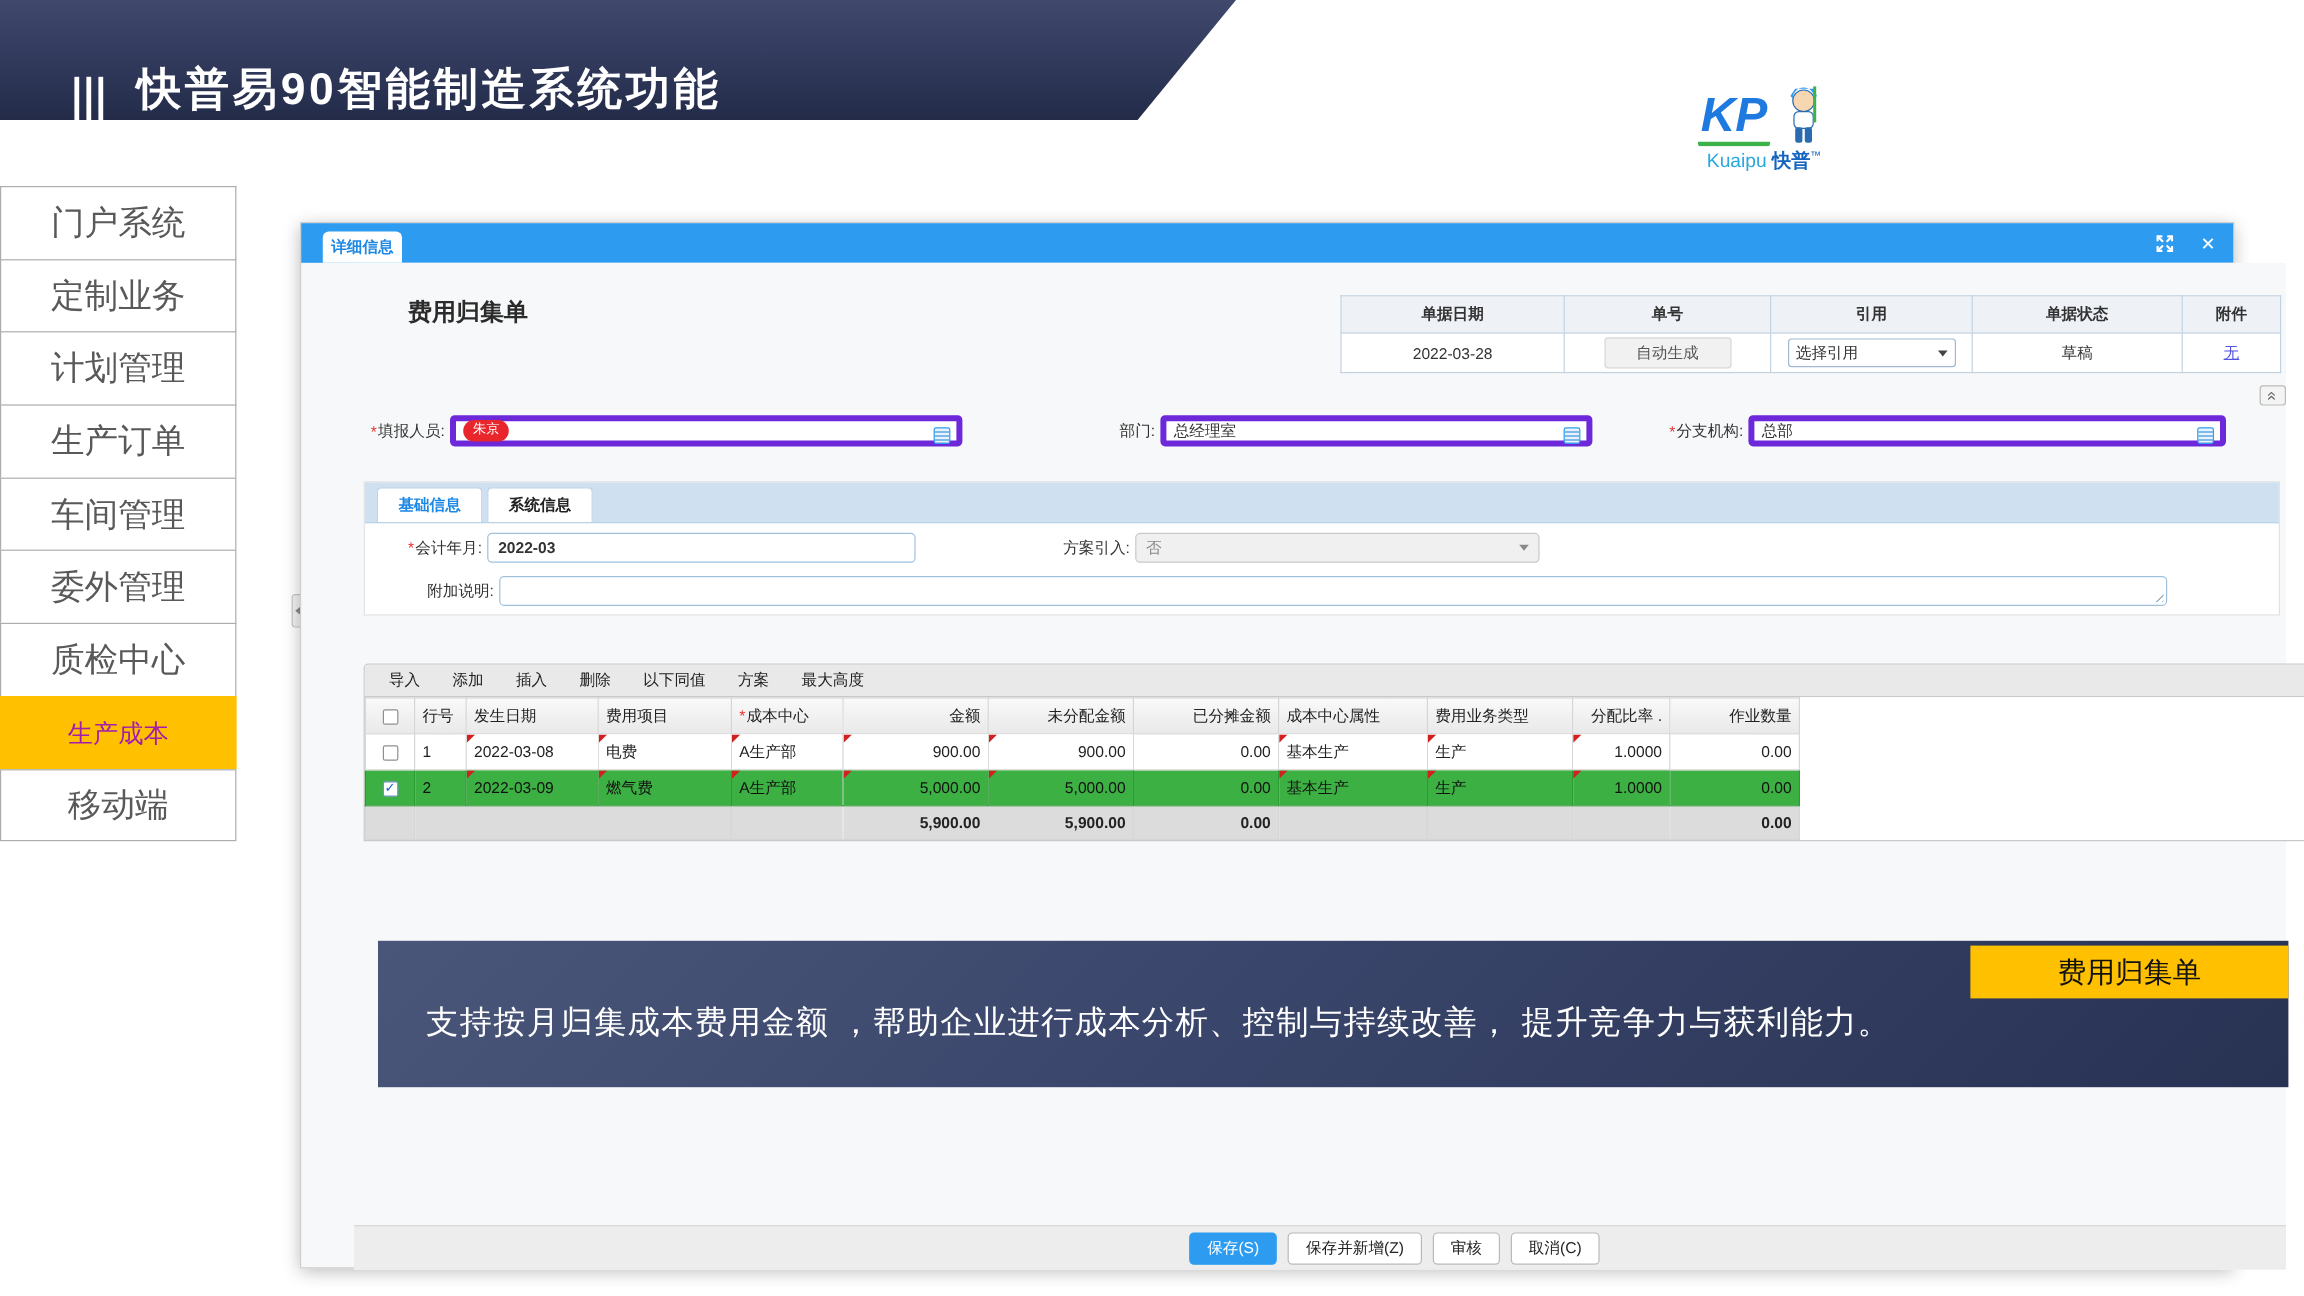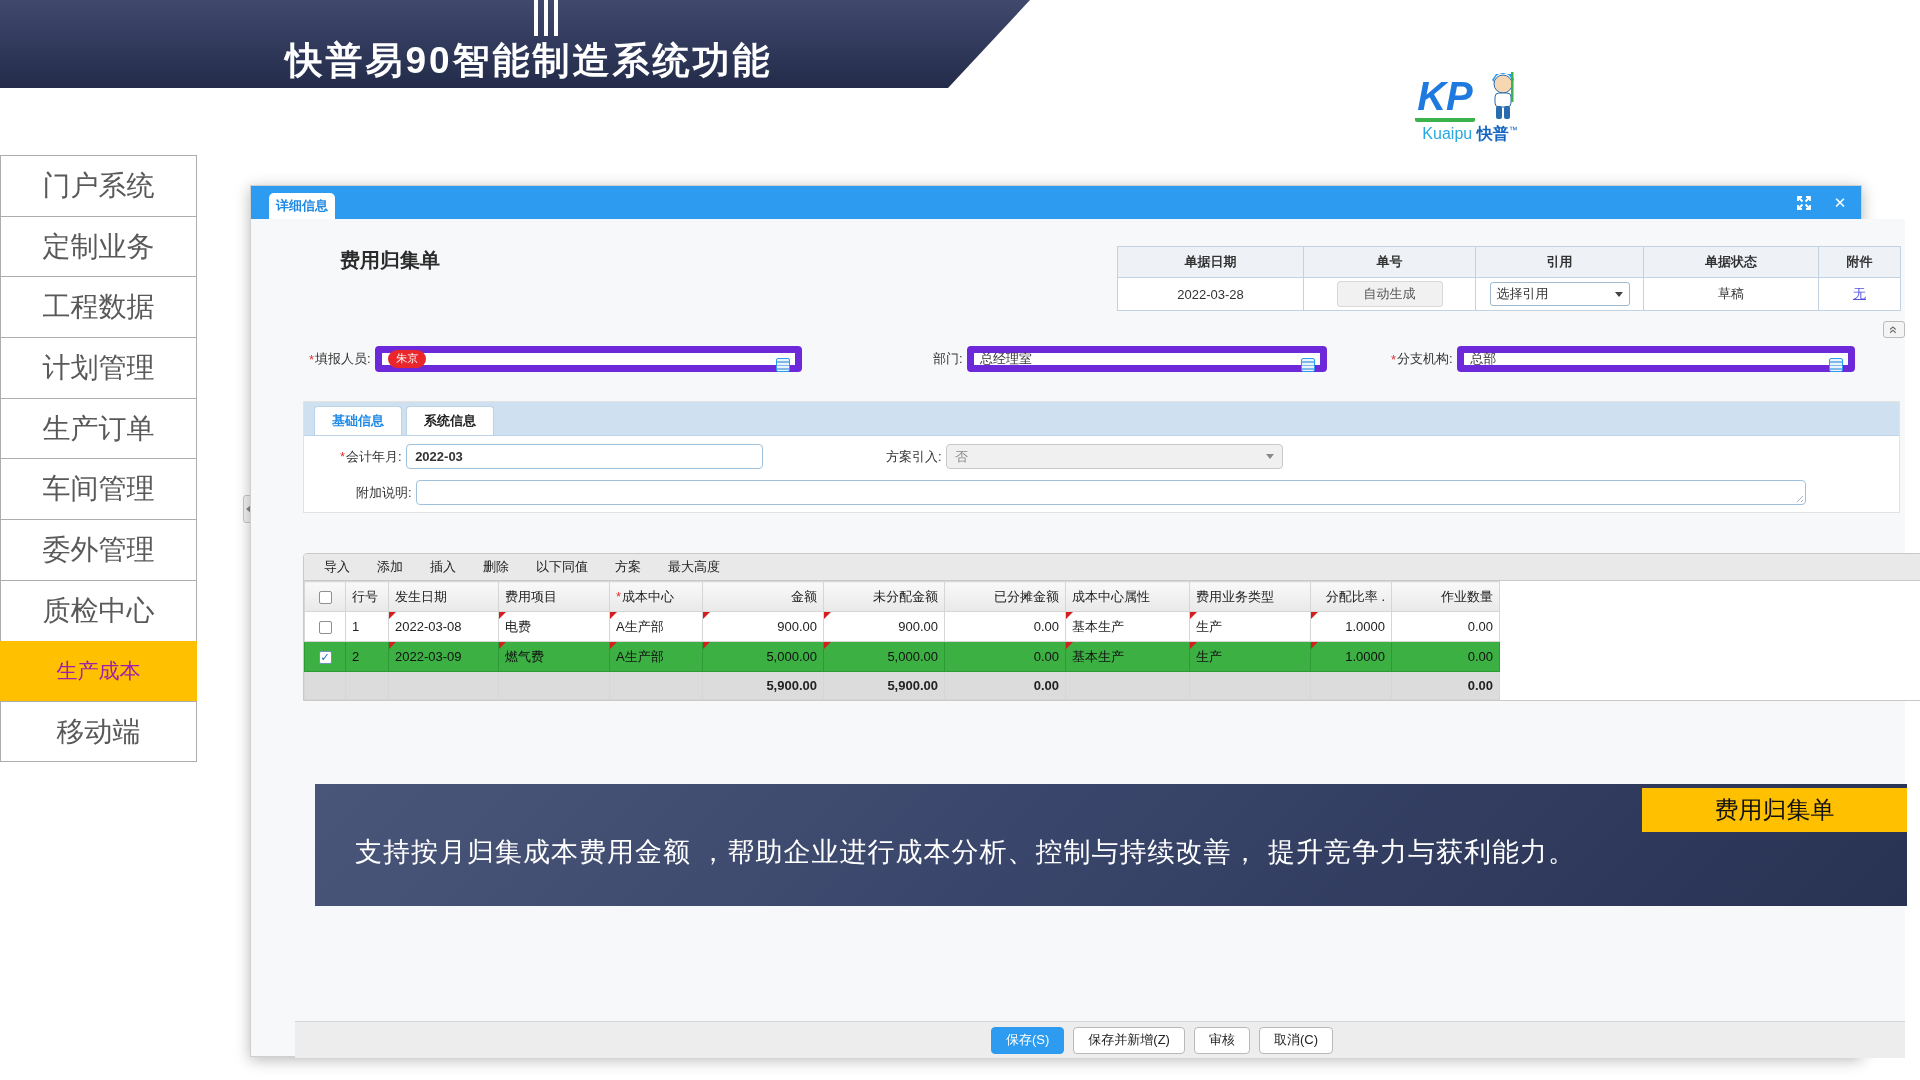--- a/index.html
+++ b/index.html
@@ -1,22 +1,22 @@
 <!DOCTYPE html>
 <html><head>
 <meta charset="utf-8">
 <style>
   * { margin:0; padding:0; box-sizing:border-box; }
   html,body { width:1920px; height:1080px; background:#fff; font-family:"Liberation Sans","DejaVu Sans",sans-serif; }
   .slide { position:relative; width:1920px; height:1080px; background:#fff; overflow:hidden; }
 
   
-  .top-banner { position:absolute; left:0; top:0; width:1030px; height:88px;
+  .top-banner { position:absolute; left:0; top:0; width:1030px; height:100px;
     background:linear-gradient(180deg,#40496c 0%,#333c5e 45%,#232b49 100%);
-    clip-path:polygon(0 0,1030px 0,948px 100%,0 100%); display:flex; align-items:center;flex-direction:column; }
+    clip-path:polygon(0 0,1030px 0,948px 100%,0 100%); display:flex; align-items:flex-end; }
   .bars { display:flex; gap:6px; margin-left:62px; }
   .bars i { display:block; width:4px; height:36px; background:#fff; }
   .slide-title { color:#fff; font-size:37px; font-weight:bold; letter-spacing:3px; margin-left:28px; white-space:nowrap; }
 
   
   .logo { position:absolute; left:1390px; top:70px; width:160px; text-align:center; }
   .logo-row { display:flex; align-items:flex-end; justify-content:center; gap:6px; }
   .monogram { font-size:40px; font-weight:bold; font-style:italic; color:#1f7ae0;
     border-bottom:4px solid #3cb34a; border-radius:2px; line-height:1; padding:0 2px 2px 2px; }
   .brand-line { font-size:16px; margin-top:2px; white-space:nowrap; }
@@ -64,21 +64,21 @@
 
   .collapse-box { position:absolute; width:22px; height:17px; background:#f4f4f4; border:1px solid #bbb;
     border-radius:3px; display:flex; align-items:center; justify-content:center; cursor:pointer; }
   .collapse-box::before { content:"\00AB"; display:block; transform:rotate(90deg); color:#666; font-size:14px; line-height:1; }
   .hdr-collapse { left:1588px; top:102px; }
 
   
   .fgroup { position:absolute; height:26px; display:flex; align-items:center; }
   .flabel { font-size:13px; color:#333; white-space:nowrap; }
   .req { color:#e53030; margin-right:1px; font-size:13px; }
-  .finput { height:26px; background:#fff; border:7px solid #6d28d9; border-radius:4px; display:flex;
+  .finput { height:26px; background:#fff; border:5px solid #6d28d9; border-radius:4px; display:flex;
     align-items:center; padding:0 6px; position:relative; }
   .browse-ic { position:absolute; right:5px; top:5px; width:14px; height:14px; border:1px solid #2D9CF0;
     border-radius:2px; background:repeating-linear-gradient(180deg,#e8f3fd 0 2px,#7fb9e8 2px 3.5px); cursor:pointer; }
   .name-tag { background:#e8262b; color:#fff; border-radius:9px; font-size:11px; padding:2px 8px; line-height:1.2; }
   .fg-reporter { left:14px; top:127px; } .fg-reporter .finput{ width:427px; }
   .fg-dept { left:638px; top:127px; } .fg-dept .finput{ width:360px; }
   .fg-branch { left:1096px; top:127px; } .fg-branch .finput{ width:398px; }
   .fval { font-size:13px; color:#333; }
 
   
@@ -165,21 +165,20 @@
     </div>
     <div class="brand-line">
       <span class="brand-en">Kuaipu</span>
       <span class="brand-cn">快普</span><span class="brand-tm">™</span>
     </div>
   </div>
 
   <div class="sidebar">
     <div class="side-item">门户系统</div>
     <div class="side-item">定制业务</div>
-    <div class="side-item">工程数据</div>
     <div class="side-item">计划管理</div>
     <div class="side-item">生产订单</div>
     <div class="side-item">车间管理</div>
     <div class="side-item">委外管理</div>
     <div class="side-item">质检中心</div>
     <div class="side-item active">生产成本</div>
     <div class="side-item">移动端</div>
   </div>
   <div class="side-handle"></div>
 

